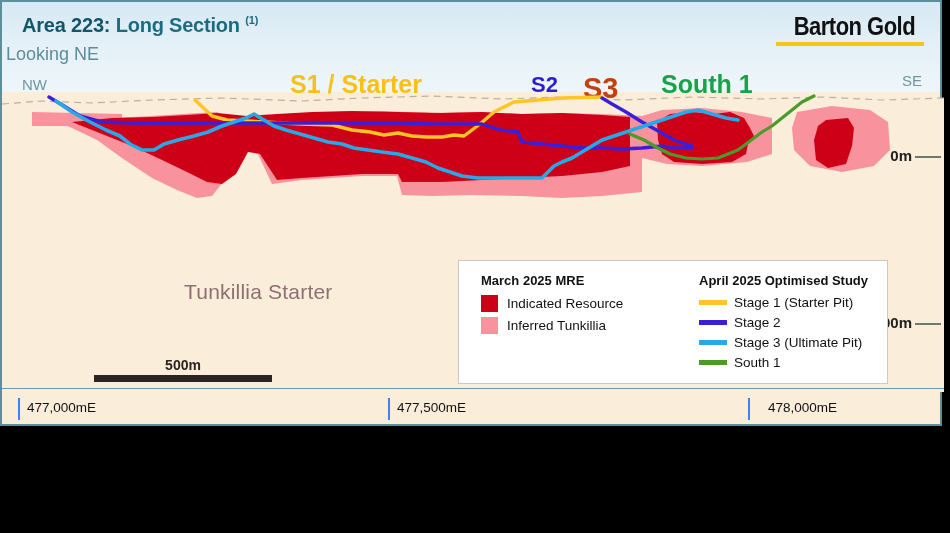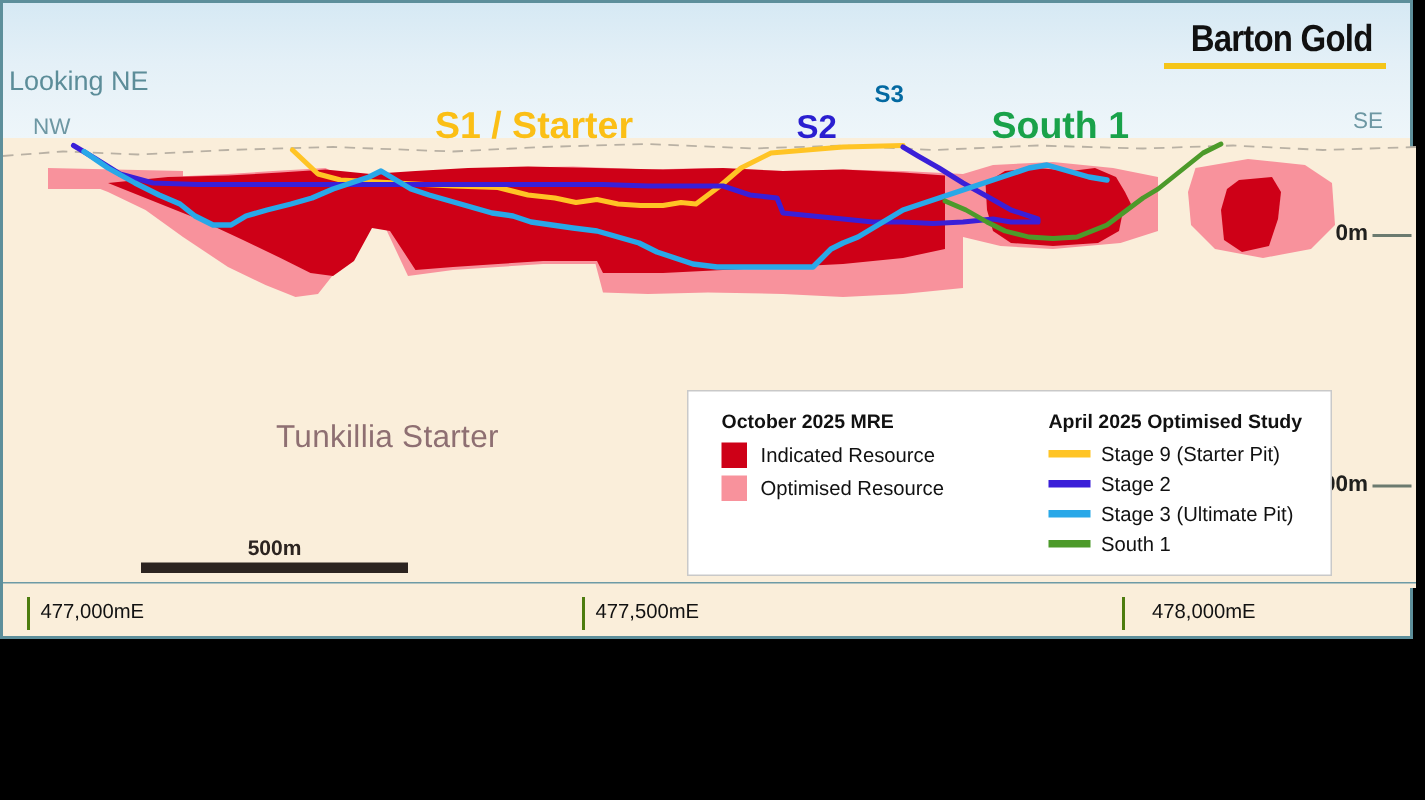--- a/index.html
+++ b/index.html
@@ -27,21 +27,21 @@
 
   
   .compass{position:absolute;font-size:15px;color:#6d97a3;}
   #nw{left:20px;top:74px;}
   #se{right:18px;top:70px;}
 
   
   .seclabel{position:absolute;font-weight:bold;white-space:nowrap;}
   #lab-s1{left:288px;top:68px;font-size:25px;color:#fbbf16;}
   #lab-s2{left:529px;top:70px;font-size:22px;color:#2a1fd0;}
-  #lab-s3{left:581px;top:53px;font-size:16px;color:#0369a1;}
+  #lab-s3{left:581px;top:70px;font-size:29px;color:#c2410c;}
   #lab-south1{left:659px;top:68px;font-size:25px;color:#19a24a;}
 
   
   #section{position:absolute;left:0;top:90px;width:942px;height:300px;}
   #section svg{display:block;}
 
   
   #granite{position:absolute;left:182px;top:278px;font-size:21px;color:#8e6f72;
            letter-spacing:.2px;}
   #scalewrap{position:absolute;left:92px;top:355px;width:178px;text-align:center;}
@@ -65,29 +65,34 @@
   .lgtitle{font-size:13px;font-weight:bold;color:#111;margin-bottom:7px;white-space:nowrap;}
   .lgrow{display:flex;align-items:center;margin-bottom:5px;white-space:nowrap;}
   .sw{width:17px;height:17px;margin-right:9px;flex:none;}
   .swline{width:28px;height:5px;margin-right:7px;flex:none;}
   .lglabel{font-size:13.5px;color:#111;}
 
   
   #axis{position:absolute;left:0;bottom:0;width:942px;height:36px;
         border-top:1px solid #6d9aa5;box-sizing:border-box;}
   .east{position:absolute;top:9px;font-size:13.5px;color:#111;padding-left:7px;
-        border-left:2px solid #4d7c0f;height:22px;line-height:20px;box-sizing:border-box;}
+        border-left:2px solid #3b82f6;height:22px;line-height:20px;box-sizing:border-box;}
   #e1{left:16px;} #e2{left:386px;} #e3{left:746px;padding-left:18px;}
 </style>
 </head>
 <body>
 
 <div id="slide">
 
   <div id="header">
+    <div id="title">
+      <span class="b">Area 223:</span>
+      <span class="n">Long Section</span>
+      <span class="sup">(1)</span>
+    </div>
     <div id="subtitle">Looking NE</div>
 
     <div id="brand">
       <div id="brandtext">Barton Gold</div>
       <div id="brandrule"></div>
     </div>
 
     <div class="compass" id="nw">NW</div>
     <div class="compass" id="se">SE</div>
   </div>
@@ -161,36 +166,36 @@
     <span class="tick"></span>
   </div>
   <div class="depth" id="d500">
     <span>-500m</span>
     <span class="tick"></span>
   </div>
 
   <div id="legend">
 
     <div class="lgcol" id="lgcol-mre">
-      <div class="lgtitle">October 2025 MRE</div>
+      <div class="lgtitle">March 2025 MRE</div>
       <div class="lgrow">
         <span class="sw" style="background:#ce0017"></span>
         <span class="lglabel">Indicated Resource</span>
       </div>
       <div class="lgrow">
         <span class="sw" style="background:#f8929c"></span>
-        <span class="lglabel">Optimised Resource</span>
+        <span class="lglabel">Inferred Tunkillia</span>
       </div>
     </div>
 
     <div class="lgcol" id="lgcol-study">
       <div class="lgtitle">April 2025 Optimised Study</div>
       <div class="lgrow">
         <span class="swline" style="background:#ffc425"></span>
-        <span class="lglabel">Stage 9 (Starter Pit)</span>
+        <span class="lglabel">Stage 1 (Starter Pit)</span>
       </div>
       <div class="lgrow">
         <span class="swline" style="background:#3a1fd8"></span>
         <span class="lglabel">Stage 2</span>
       </div>
       <div class="lgrow">
         <span class="swline" style="background:#29a8e8"></span>
         <span class="lglabel">Stage 3 (Ultimate Pit)</span>
       </div>
       <div class="lgrow">

